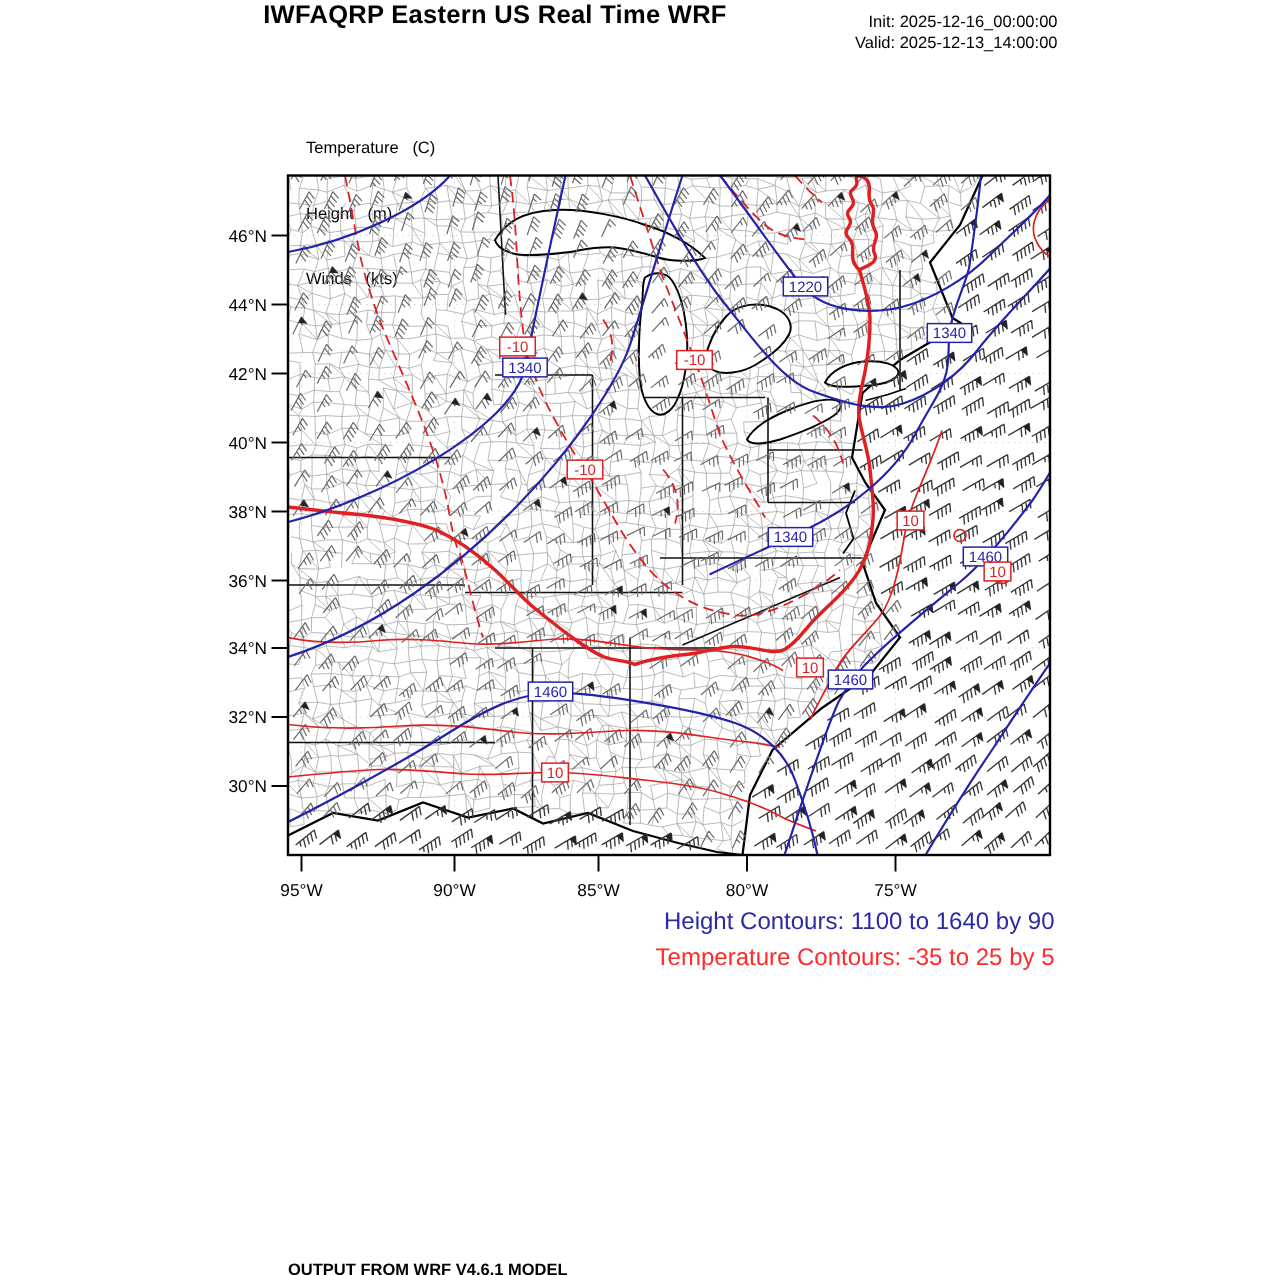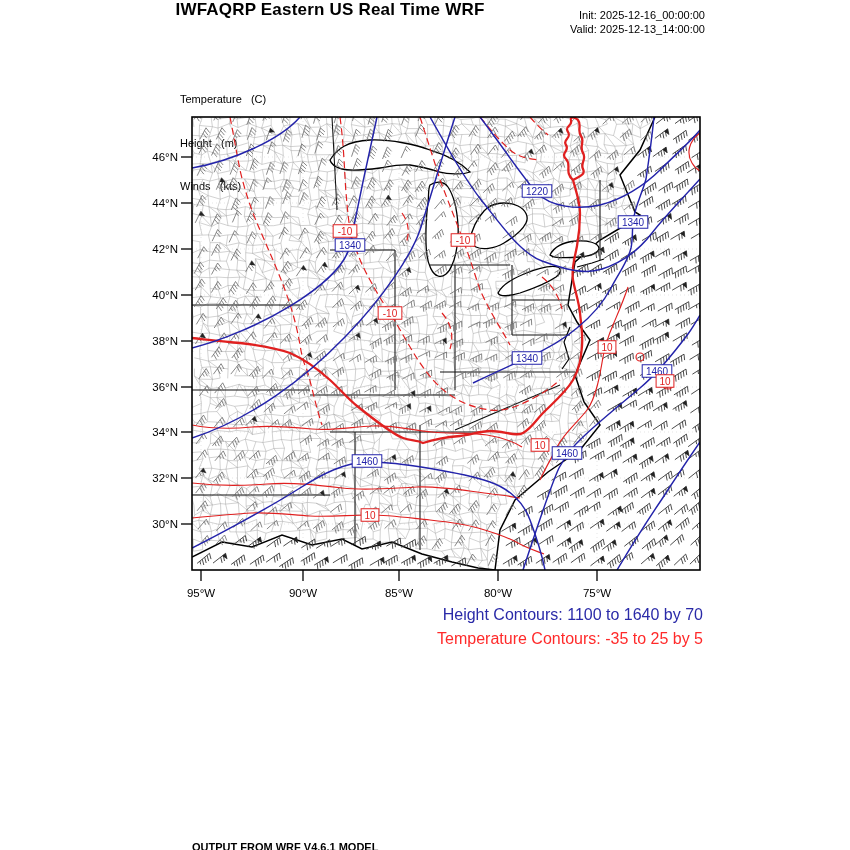--- a/index.html
+++ b/index.html
@@ -2,21 +2,21 @@
 <html><head>
 <meta charset="utf-8">
 <style>
   html,body{margin:0;padding:0;background:#ffffff;}
   #page{position:relative;width:850px;height:850px;background:#fff;overflow:hidden;
         font-family:"Liberation Sans","DejaVu Sans",sans-serif;color:#000;}
   .abs{position:absolute;}
   #title{left:0;top:8;width:660px;text-align:center;font-size:17px;font-weight:bold;letter-spacing:.2px;}
   #initblock{right:145px;top:9px;text-align:right;font-size:11px;line-height:13.5px;}
   #init-line{font-weight:normal;}
-  #legend{left:180px;top:63px;font-size:11px;line-height:14.5px;white-space:pre;}
+  #legend{left:204px;top:63px;font-size:11px;line-height:14.5px;white-space:pre;}
   #cap-height{top:606px;}
   #cap-temp{top:630px;}
   #footer{left:192px;top:812px;font-size:11px;font-weight:bold;line-height:14px;white-space:pre;}
   #map-holder{left:150px;top:110px;width:560px;height:500px;}
   svg text{font-family:"Liberation Sans","DejaVu Sans",sans-serif;}
 </style>
 </head>
 <body>
 
 <div id="page">
@@ -132,20 +132,20 @@
         <line x1="153" y1="460" x2="153" y2="471" stroke="#000" stroke-width="1.3"></line>
         <text x="153" y="487" text-anchor="middle" font-size="11.5px" fill="#000">90°W</text>
         <line x1="249" y1="460" x2="249" y2="471" stroke="#000" stroke-width="1.3"></line>
         <text x="249" y="487" text-anchor="middle" font-size="11.5px" fill="#000">85°W</text>
         <line x1="348" y1="460" x2="348" y2="471" stroke="#000" stroke-width="1.3"></line>
         <text x="348" y="487" text-anchor="middle" font-size="11.5px" fill="#000">80°W</text>
         <line x1="447" y1="460" x2="447" y2="471" stroke="#000" stroke-width="1.3"></line>
         <text x="447" y="487" text-anchor="middle" font-size="11.5px" fill="#000">75°W</text>
       </svg></div>
 
-  <div class="abs captions" id="cap-height" style="right: 147px; color: rgb(42, 42, 168);">Height Contours: 1100 to 1640 by 70</div>
+  <div class="abs captions" id="cap-height" style="right: 147px; color: rgb(42, 42, 168);">Height Contours: 1100 to 1640 by 90</div>
   <div class="abs captions" id="cap-temp" style="right: 147px; color: rgb(255, 42, 42);">Temperature Contours: -35 to 25 by 5</div>
 
   <div class="abs" id="footer">
     <div>OUTPUT FROM WRF V4.6.1 MODEL</div>
     
   </div>
 </div>
 
 </body></html>

